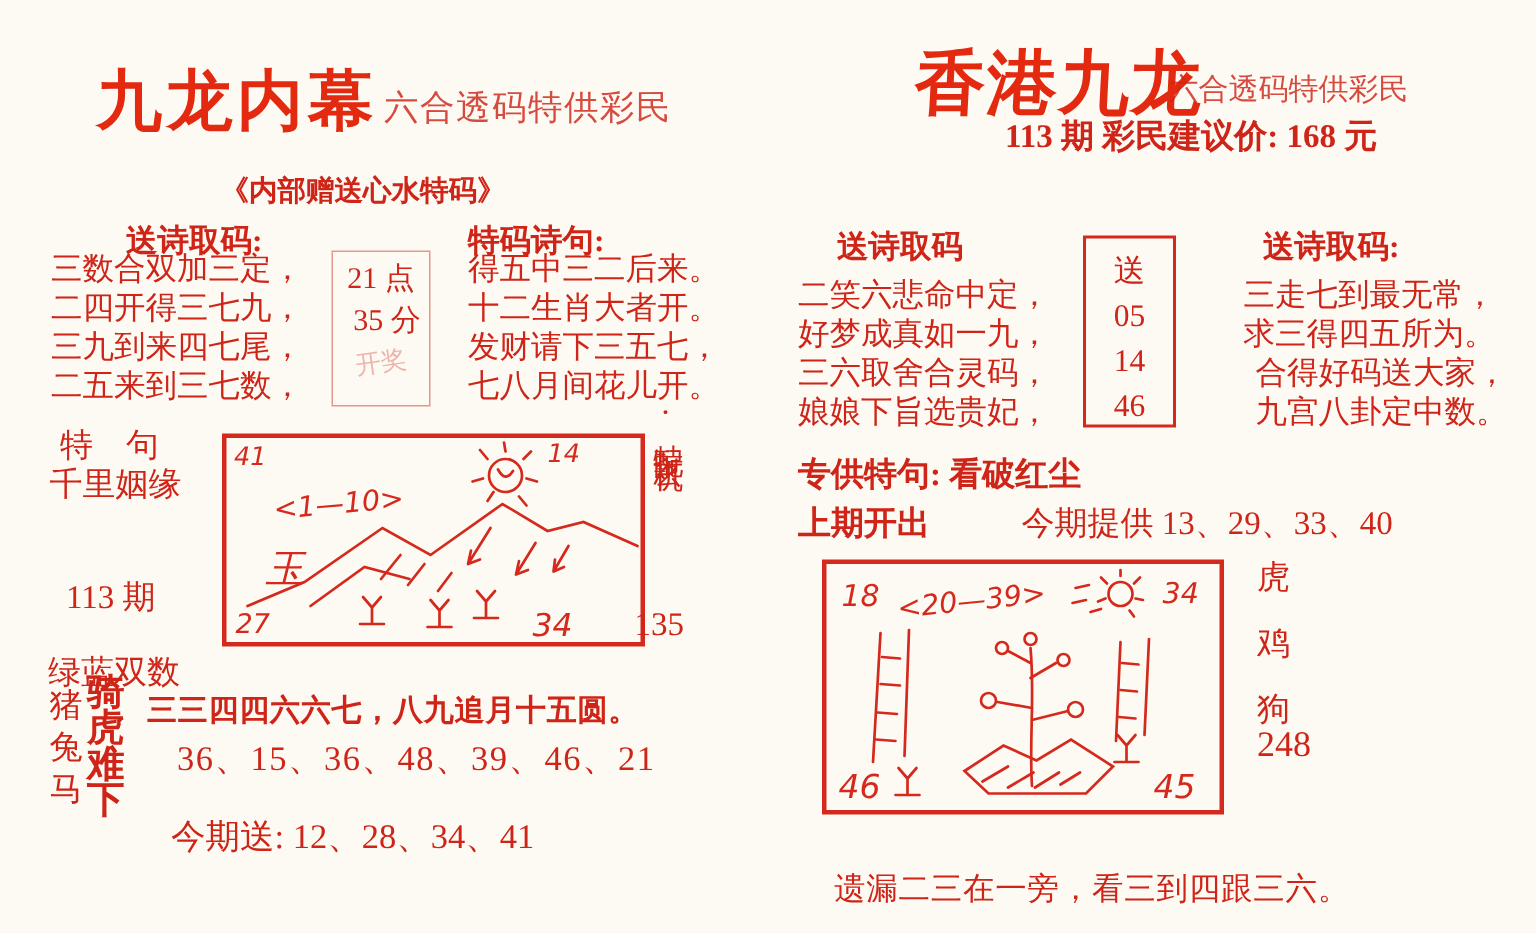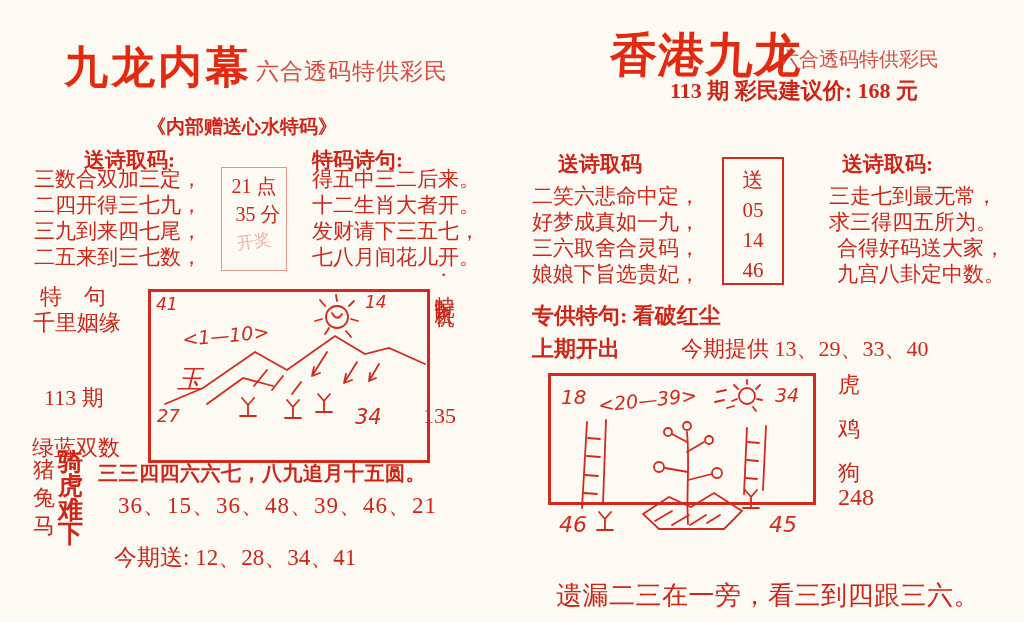--- a/index.html
+++ b/index.html
@@ -56,21 +56,21 @@
     <div>十二生肖大者开。</div>
     <div>发财请下三五七，</div>
     <div>七八月间花儿开。</div>
   </div>
 
   <div class="abs" style="left:40px;top:282px;font-size:22px;">特　句</div>
   <div class="abs" style="left:33px;top:308px;font-size:22px;">千里姻缘</div>
   <div class="abs" style="left:44px;top:383px;font-size:22px;">113 期</div>
   <div class="abs" style="left:32px;top:409px;font-size:22px;margin-top:24px;">绿蓝双数</div>
 
-  <div class="abs box-outline" style="left:148px;top:289px;width:282px;height:174px;">
+  <div class="abs box-outline" style="left:148px;top:289px;width:282px;height:142px;">
     <svg viewBox="0 0 276 136" width="276" height="136">
       <g stroke="#d4291c" fill="none" stroke-width="1.8" stroke-linecap="round">
         <polyline points="14,112 52,96 104,60 136,78 184,44 214,62 238,56 274,72"></polyline>
         <polyline points="56,112 92,86 122,94"></polyline>
         <path d="M116 78 l-13 16 M132 84 l-11 14 M150 90 l-9 12"></path>
         <path d="M176 60 l-15 24 M161 84 l2 -9 M161 84 l8 -3"></path>
         <path d="M206 70 l-13 21 M193 91 l2 -9 M193 91 l8 -3"></path>
         <path d="M228 72 l-10 17 M218 89 l1 -8 M218 89 l7 -3"></path>
         <circle cx="186" cy="25" r="11"></circle>
         <path d="M186 9 l-1 -6 M198 14 l5 -5 M200 27 l7 2 M174 14 l-5 -6 M171 27 l-7 2 M195 39 l5 6 M178 36 l-4 6"></path>
@@ -133,21 +133,21 @@
     <div>三走七到最无常，</div>
     <div>求三得四五所为。</div>
     <div style="padding-left:8px;">合得好码送大家，</div>
     <div style="padding-left:8px;">九宫八卦定中数。</div>
   </div>
 
   <div class="abs" style="left:532px;top:301px;font-size:22px;font-weight:bold;">专供特句:  看破红尘</div>
   <div class="abs" style="left:532px;top:334px;font-size:22px;font-weight:bold;">上期开出</div>
   <div class="abs" style="left:645px;top:334px;font-size:22px;margin-left:36px;">今期提供 13、29、33、40</div>
 
-  <div class="abs box-outline" style="left:548px;top:373px;width:268px;height:132px;">
+  <div class="abs box-outline" style="left:548px;top:373px;width:268px;height:170px;">
     <svg viewBox="0 0 262 164" width="262" height="164">
       <g stroke="#d4291c" fill="none" stroke-width="1.8" stroke-linecap="round">
         <path d="M36 46 L31 132 M55 44 L52 128"></path>
         <path d="M37 62 l12 1 M36 80 l13 1 M34 99 l13 1 M33 117 l13 1"></path>
         <path d="M196 52 L193 118 M215 50 L212 114"></path>
         <path d="M197 66 l11 1 M196 84 l11 1 M195 102 l11 1"></path>
         <path d="M137 148 C 135 118 139 88 136 56"></path>
         <path d="M136 66 L121 58"></path>
           <circle cx="117" cy="56" r="4"></circle>
         <path d="M136 76 L153 66"></path>
@@ -173,15 +173,15 @@
     </svg>
   </div>
 
   <div class="abs stack" style="left:838px;top:370px;font-size:22px;gap:14px;">
     <div>虎</div>
     <div>鸡</div>
     <div>狗</div>
   </div>
   <div class="abs" style="left:838px;top:484px;font-size:24px;">248</div>
 
-  <div class="abs" style="left:556px;top:578px;font-size:26px;letter-spacing:.5px;font-family:Liberation Mono, monospace;">遗漏二三在一旁，看三到四跟三六。</div>
+  <div class="abs" style="left:556px;top:578px;font-size:21px;letter-spacing:.5px;font-family:Liberation Mono, monospace;">遗漏二三在一旁，看三到四跟三六。</div>
 
 </div>
 
 </body></html>

